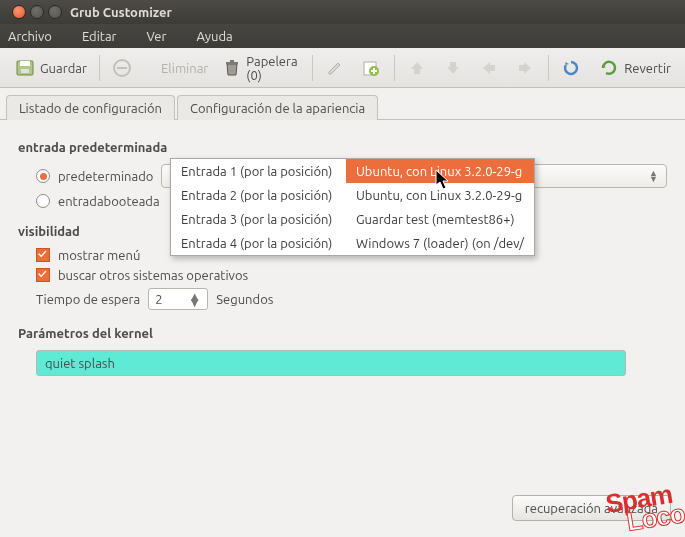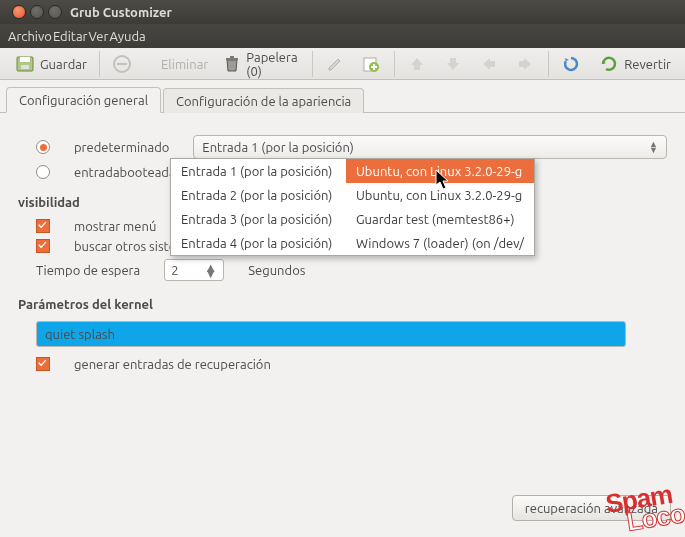--- a/index.html
+++ b/index.html
@@ -4,52 +4,52 @@
 <style>
 * { box-sizing: border-box; margin: 0; padding: 0; font-family: Ubuntu, "Segoe UI", sans-serif; font-size: 13px; }
 body { width: 685px; height: 537px; background: #f2f1f0; overflow: hidden; position: relative; }
 
 .titlebar { height: 24px; background: linear-gradient(#4c4b46, #3c3b37); display: flex; align-items: center; padding: 0 12px; color: #dfdbd2; font-weight: bold; }
 .win-btns { display: flex; gap: 4px; margin-right: 8px; }
 .win-btn { width: 14px; height: 14px; border-radius: 50%; border: 1px solid #2a2925; }
 .win-close { background: radial-gradient(circle at 40% 35%, #f79674, #e9552d); }
 .win-min, .win-max { background: radial-gradient(circle at 40% 35%, #6f6e69, #55534e); }
 
-.menubar { height: 24px; background: linear-gradient(#474641, #3d3c38); display: flex; align-items: center; padding: 0 8px; gap: 1px; color: #e0ddd5; }
+.menubar { height: 24px; background: linear-gradient(#474641, #3d3c38); display: flex; align-items: center; padding: 0 8px; gap: 30px; color: #e0ddd5; }
 .menubar span { cursor: default; }
 
-.toolbar { height: 32px; background: linear-gradient(#efeeed, #e4e3e0); border-bottom: 1px solid #c2c0bb; display: flex; align-items: center; padding: 0 8px; gap: 2px; }
+.toolbar { height: 40px; background: linear-gradient(#efeeed, #e4e3e0); border-bottom: 1px solid #c2c0bb; display: flex; align-items: center; padding: 0 8px; gap: 2px; }
 .tool-btn { display: flex; align-items: center; gap: 4px; padding: 4px 6px; border-radius: 3px; color: #4c4c4c; cursor: default; }
 .tool-btn.disabled { color: #b3b1ad; gap: 28px; }
 .tool-sep { width: 1px; height: 26px; background: #cac8c3; margin: 0 4px; }
 .tool-icon { width: 22px; height: 22px; display: inline-flex; align-items: center; justify-content: center; }
 .spacer { flex: 1; }
 
 .tabs { display: flex; align-items: flex-end; padding: 0 6px; margin-top: 6px; border-bottom: 1px solid #c2c0bb; }
 .tab { padding: 5px 12px; border: 1px solid #c2c0bb; border-bottom: none; background: #eae9e6; border-radius: 4px 4px 0 0; margin-right: 2px; color: #4c4c4c; position: relative; top: 1px; cursor: default; }
 .tab.active { background: #f2f1f0; border-bottom: 1px solid #f2f1f0; }
 
 .content { padding: 16px 18px; color: #4c4c4c; }
 .section-header { font-weight: bold; margin-bottom: 10px; margin-top: 4px; }
-.row { display: flex; align-items: center; margin: 6px 0 6px 18px; gap: 24px; }
+.row { display: flex; align-items: center; margin: 6px 0 6px 18px; gap: 8px; }
 
 .radio { width: 14px; height: 14px; border-radius: 50%; border: 1px solid #8f8c86; background: #fff; display: inline-flex; align-items: center; justify-content: center; flex-shrink: 0; }
 .radio.checked::after { content: ""; width: 7px; height: 7px; border-radius: 50%; background: #eb6e3c; }
 
 .check { width: 14px; height: 14px; border: 1px solid #8f8c86; background: #fff; position: relative; flex-shrink: 0; }
 .check.checked { background: #eb6e3c; border-color: #c85524; }
 .check.checked::after { content: "✓"; position: absolute; top: -2px; left: 1px; color: #fff; font-size: 12px; font-weight: bold; }
 
 .combo { flex: 1; background: linear-gradient(#fbfbfa, #edece9); border: 1px solid #b9b6af; border-radius: 4px; padding: 4px 8px; display: flex; justify-content: space-between; align-items: center; color: #4c4c4c; cursor: default; }
 .combo .arrows { font-size: 9px; line-height: 6px; color: #777; }
 
 .spin { width: 60px; background: #fff; border: 1px solid #b9b6af; border-radius: 3px; padding: 3px 6px; display: flex; justify-content: space-between; align-items: center; }
 .spin-arrows { display: flex; flex-direction: column; font-size: 7px; line-height: 6px; color: #777; }
 
-.textinput { width: 590px; margin-left: 18px; background: #0ea5e9; border: 1px solid #b9b6af; border-radius: 3px; padding: 5px 8px; color: #4c4c4c; }
+.textinput { width: 590px; margin-left: 18px; background: #5eead4; border: 1px solid #b9b6af; border-radius: 3px; padding: 5px 8px; color: #4c4c4c; }
 
 .dropdown-popup { position: absolute; top: 158px; left: 170px; width: 365px; background: #fff; border: 1px solid #aba9a3; box-shadow: 2px 3px 6px rgba(0,0,0,0.25); z-index: 10; }
 .dropdown-cols { display: flex; }
 .dd-col { flex: 1; }
 .dd-item { padding: 5px 10px; color: #3c3c3c; cursor: default; white-space: nowrap; overflow: hidden; }
 .dd-item.selected { background: #eb6e3c; color: #fff; position: relative; }
 
 .cursor { position: absolute; top: 169px; left: 435px; z-index: 20; pointer-events: none; }
 
 .footer-btn { position: absolute; bottom: 16px; right: 14px; background: linear-gradient(#fbfbfa, #e6e5e1); border: 1px solid #b4b1aa; border-radius: 4px; padding: 5px 12px; color: #4c4c4c; cursor: default; }
@@ -169,25 +169,26 @@
       <svg width="20" height="20" viewBox="0 0 20 20">
           <path d="M4 10 A6 6 0 1 1 7 15" fill="none" stroke="#5b9e3d" stroke-width="2.5"></path>
           <path d="M3 7 L4 10 L7 9" fill="#5b9e3d"></path>
         </svg>
     </span>
     <span>Revertir</span>
   </div>
 </div>
 
 <div class="tabs">
-  <div class="tab active">Configuración general</div>
+  <div class="tab">Listado de configuración</div>
   <div class="tab">Configuración de la apariencia</div>
 </div>
 
 <div class="content">
+  <div class="section-header">entrada predeterminada</div>
   <div class="row">
     <span class="radio checked"></span>
     <span>predeterminado</span>
     <div class="combo">
       <span>Entrada 1 (por la posición)</span>
       <span class="arrows">▲<br>▼</span>
     </div>
   </div>
   <div class="row">
     <span class="radio"></span>
@@ -210,24 +211,20 @@
       <span class="spin-arrows">
           <span>▲</span>
           <span>▼</span>
         </span>
     </div>
     <span>Segundos</span>
   </div>
 
   <div class="section-header" style="margin-top:16px">Parámetros del kernel</div>
   <div class="textinput">quiet splash</div>
-  <div class="row" style="margin-top:10px">
-    <span class="check checked"></span>
-    <span>generar entradas de recuperación</span>
-  </div>
 </div>
 
 <div class="dropdown-popup">
   <div class="dropdown-cols">
     <div class="dd-col">
       <div class="dd-item">Entrada 1 (por la posición)</div>
       <div class="dd-item">Entrada 2 (por la posición)</div>
       <div class="dd-item">Entrada 3 (por la posición)</div>
       <div class="dd-item">Entrada 4 (por la posición)</div>
     </div>

